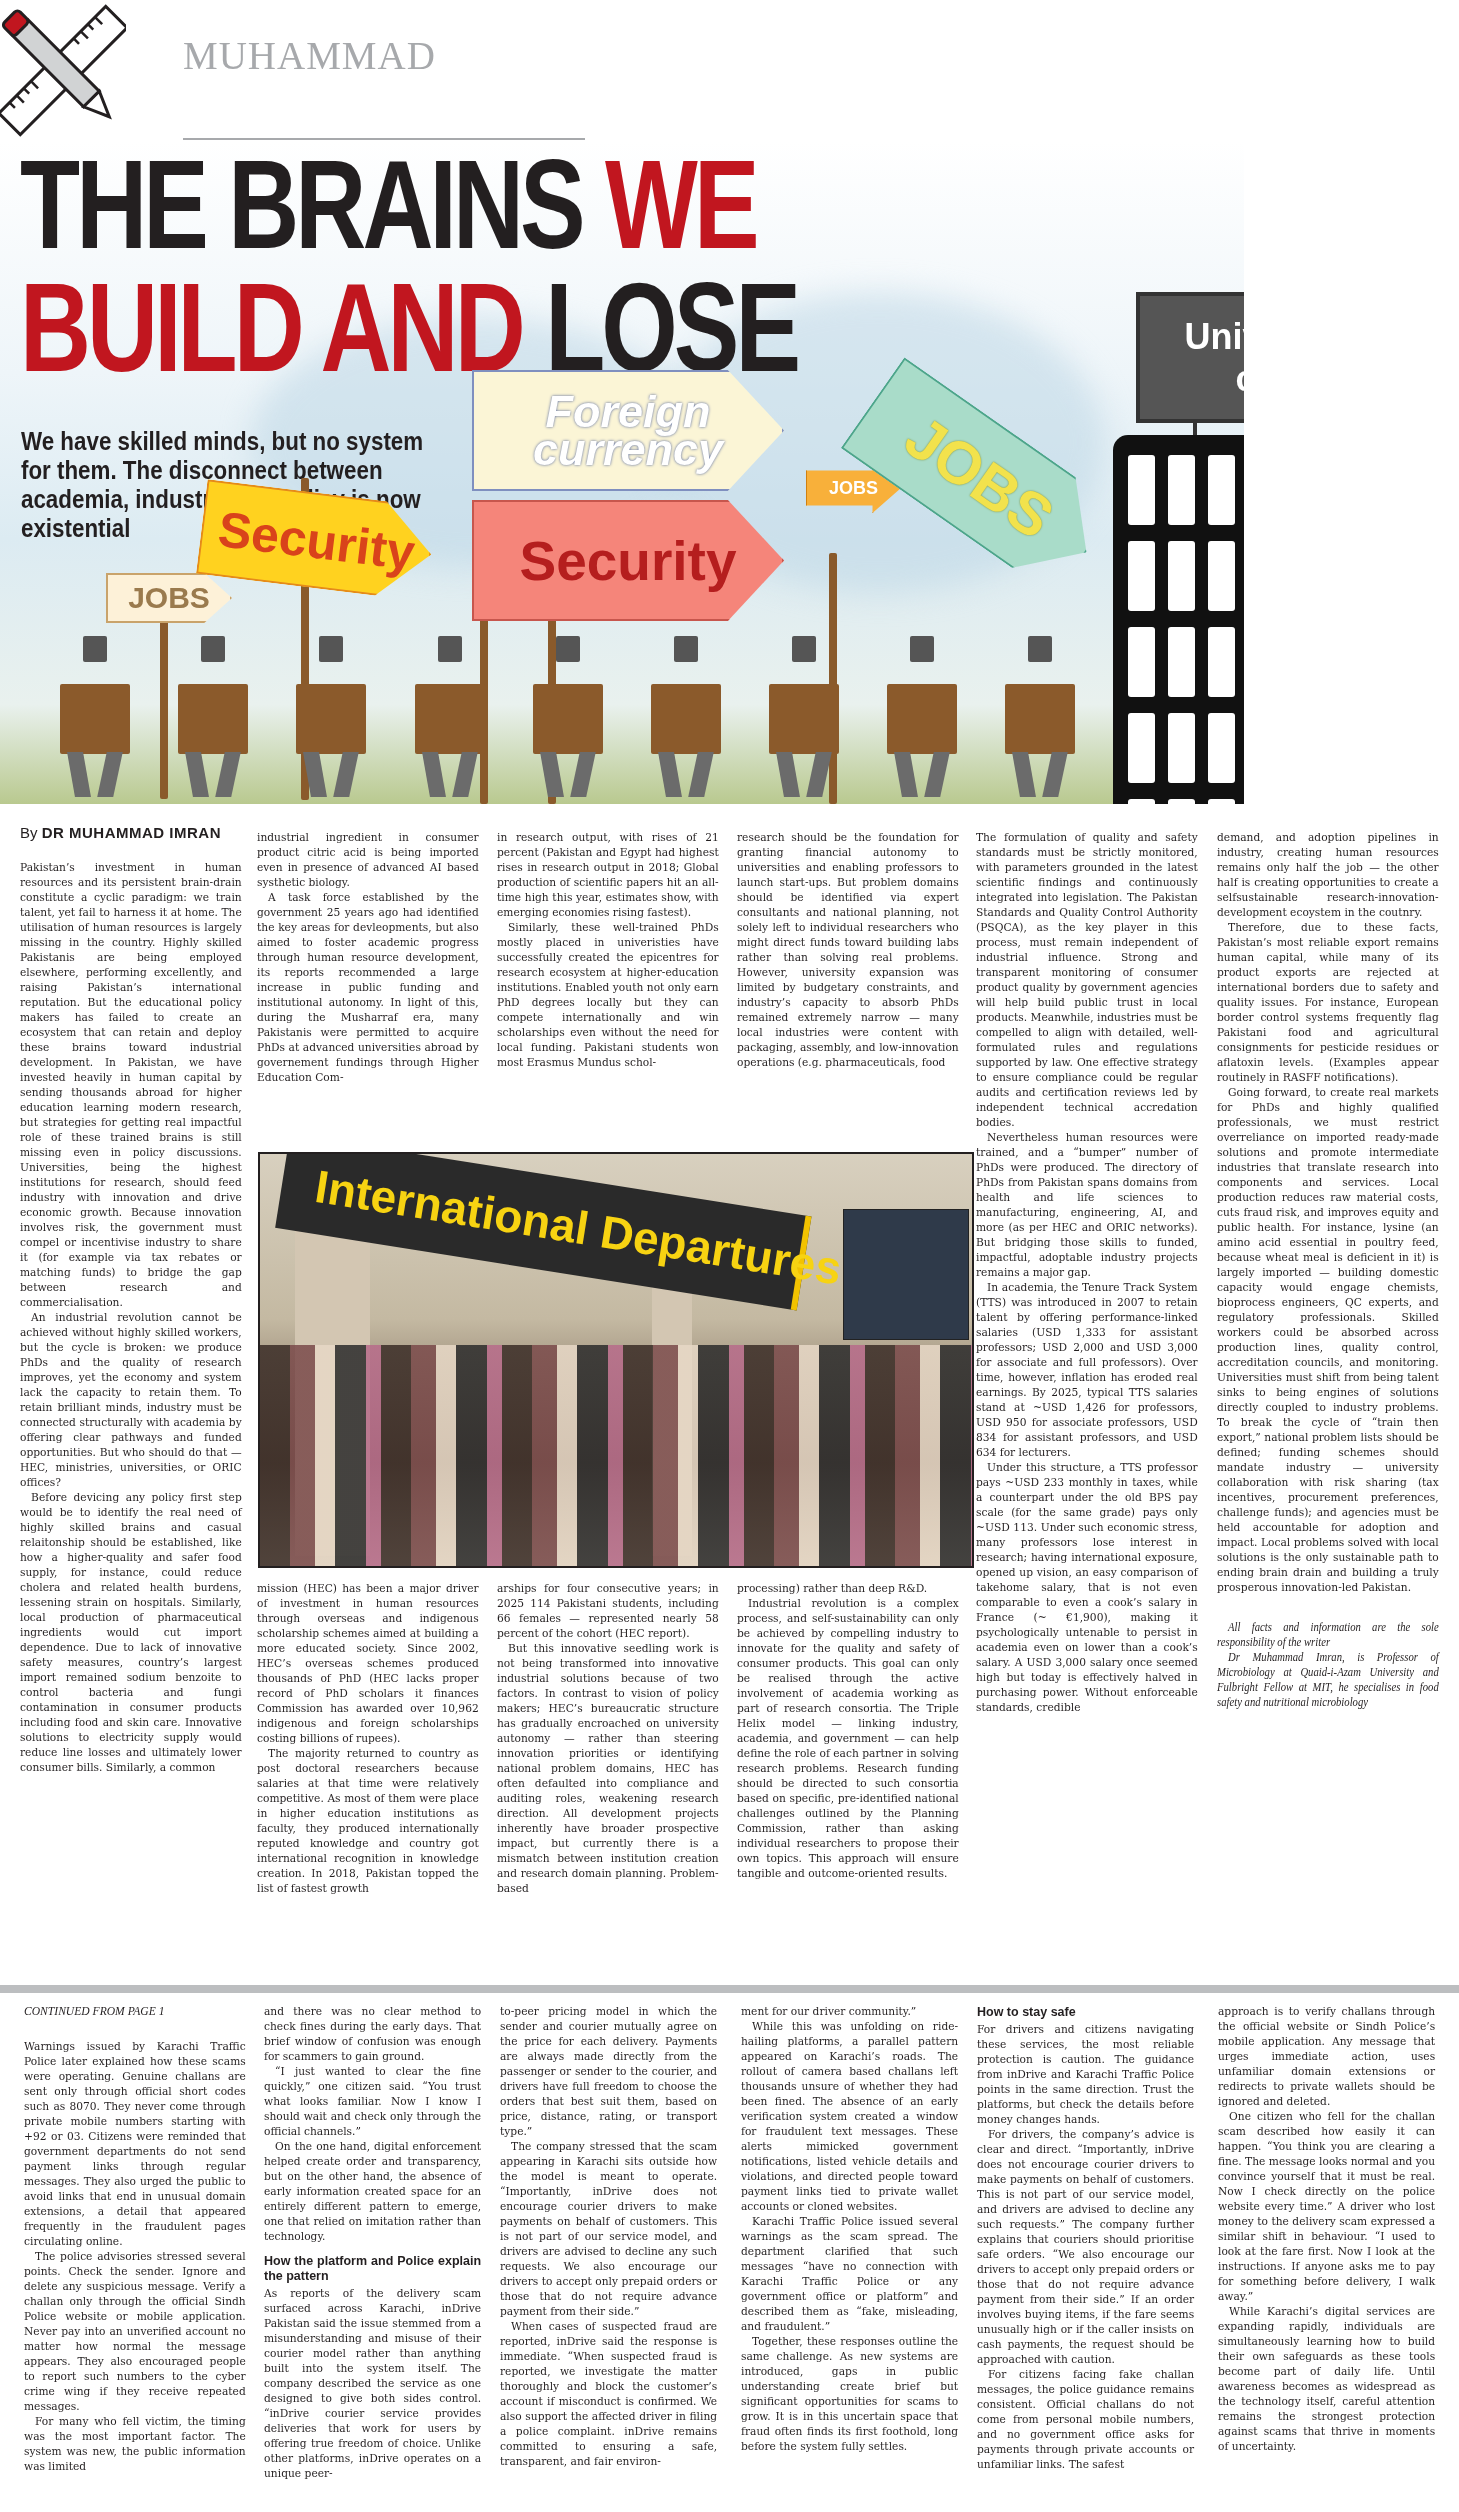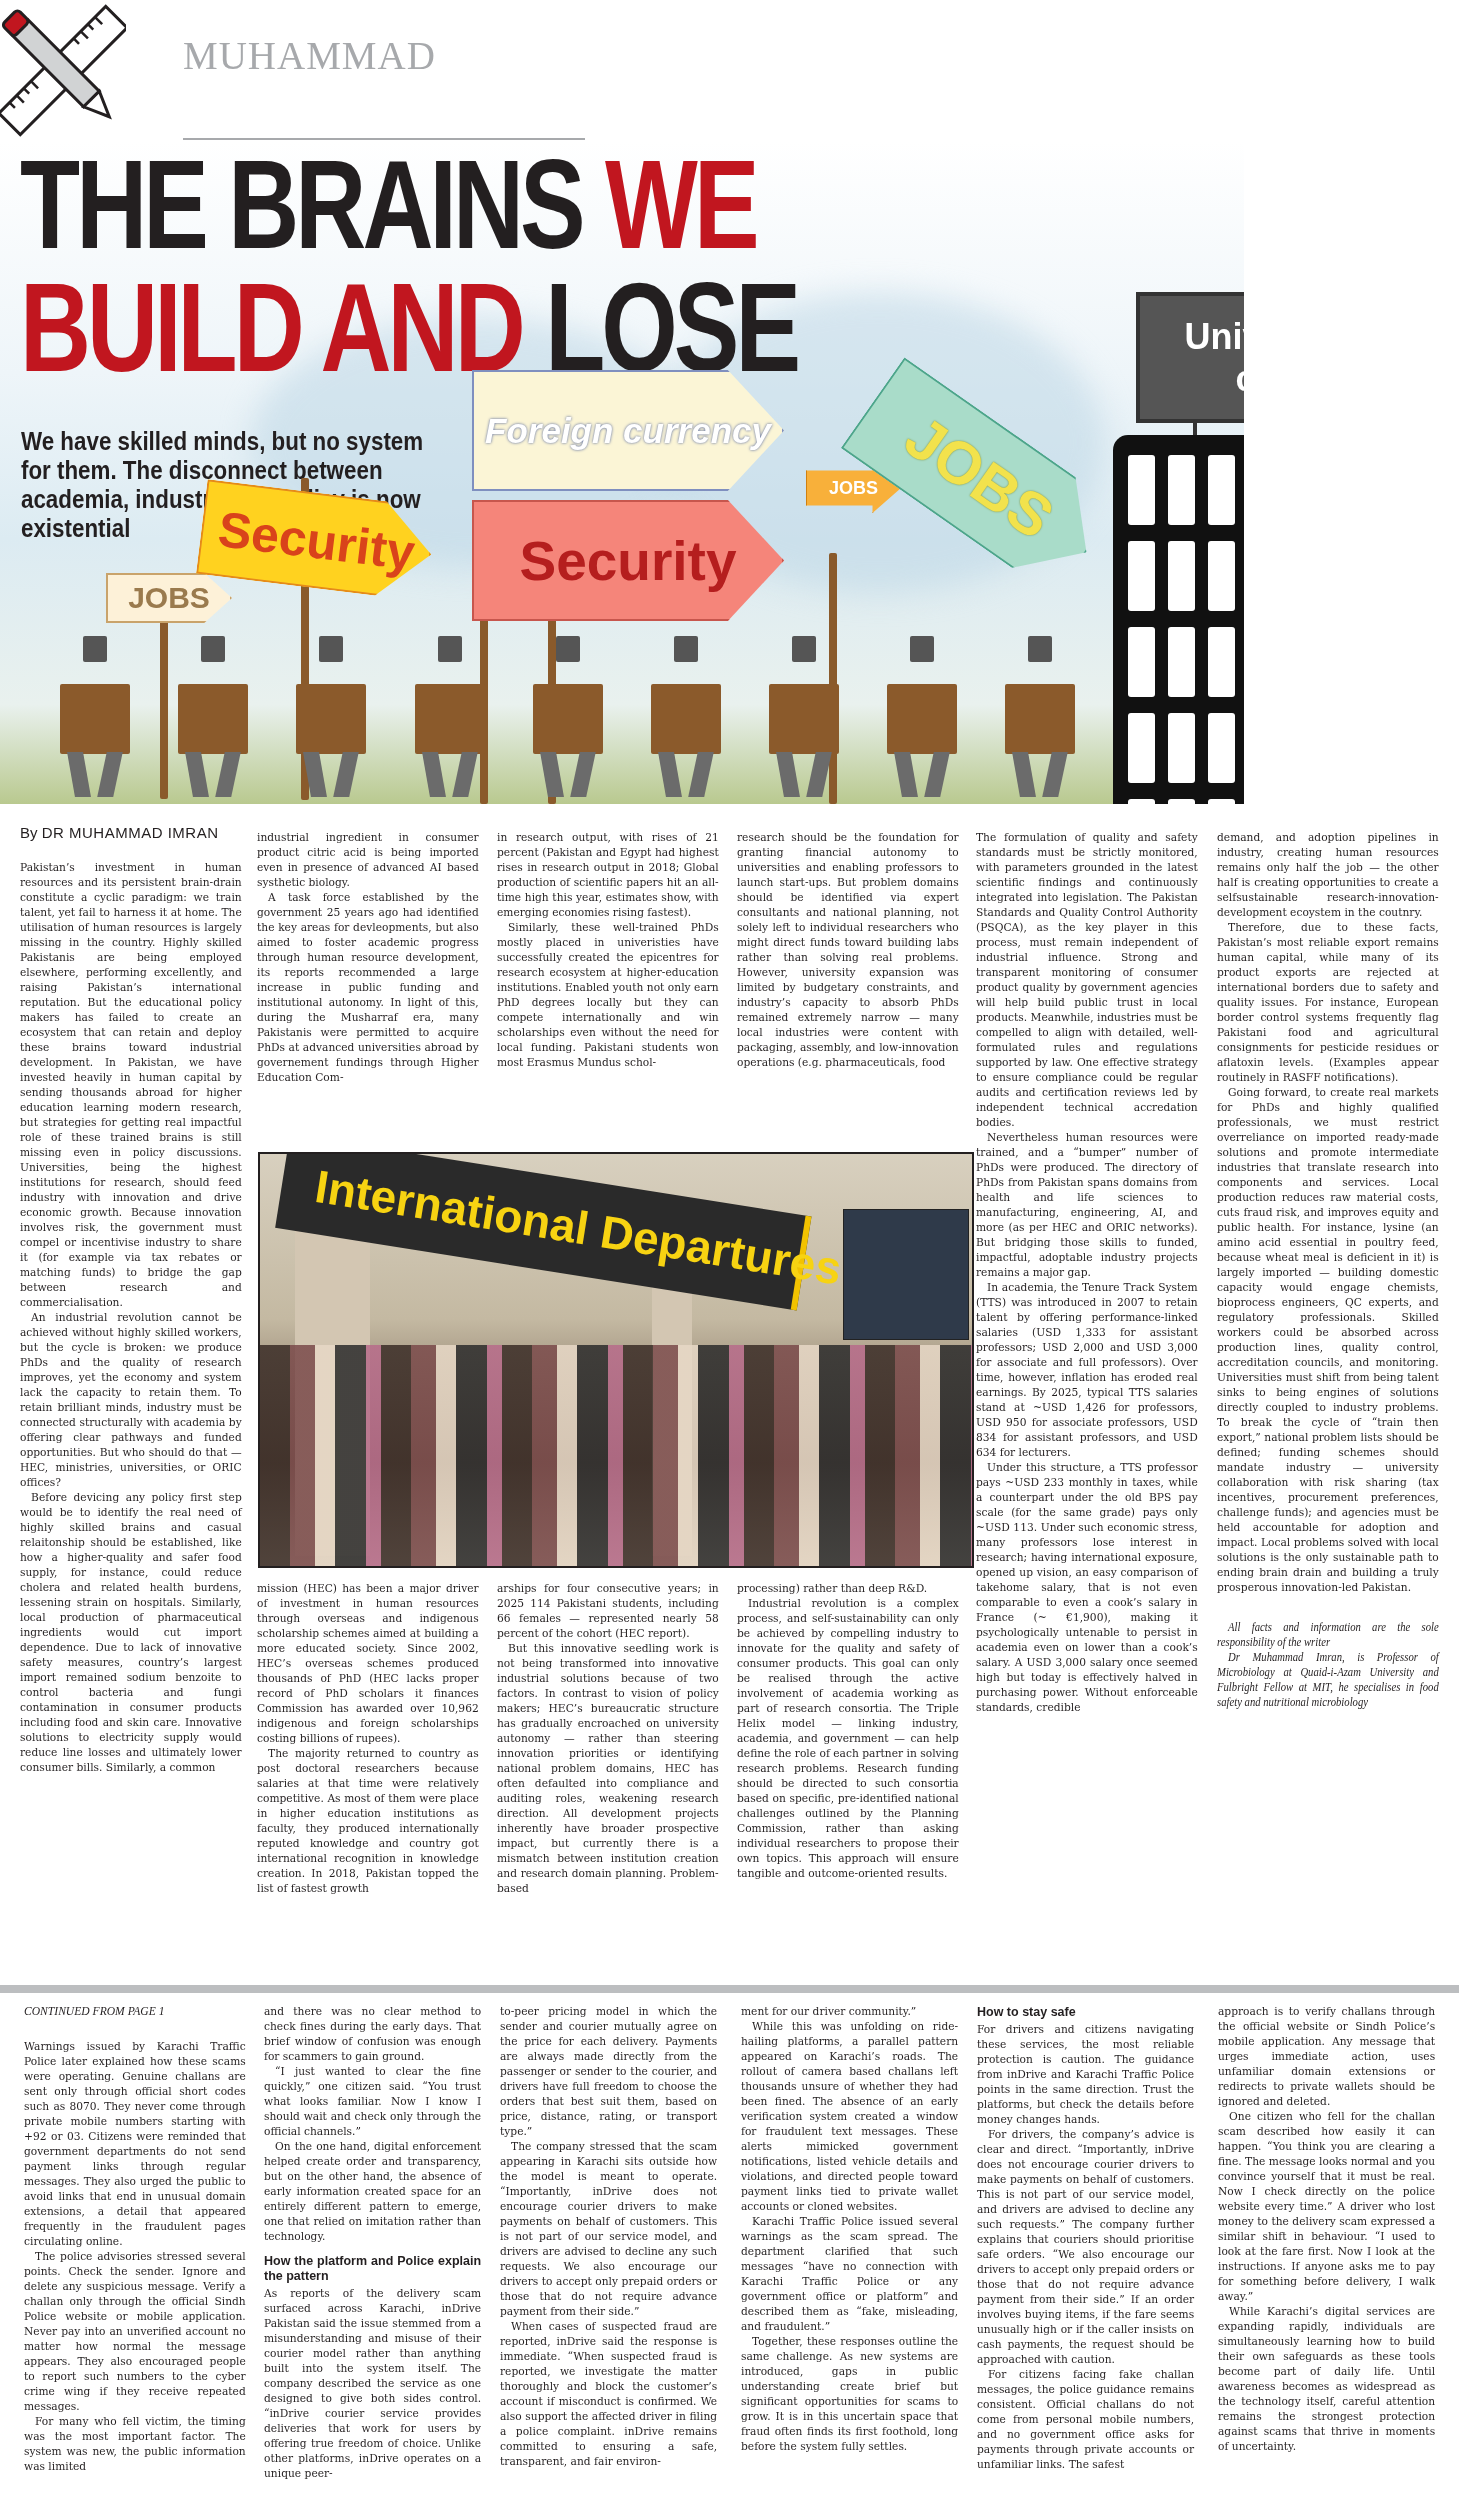--- a/index.html
+++ b/index.html
@@ -38,21 +38,21 @@
     grid-auto-rows: 70px; gap: 16px 13px; }
   .building .win { background: #fff; border-radius: 3px; }
   .imm-sign { position: absolute; left: 1136px; top: 151px; width: 301px; height: 131px; background: #555;
     border: 4px solid #333; color: #fff; font-family: "Liberation Sans", sans-serif; font-weight: 700;
     font-size: 36px; line-height: 42px; text-align: center; padding-top: 20px; }
   .imm-pole { position: absolute; top: 281px; width: 4px; height: 15px; background: #333; }
 
   
   .byline { position: absolute; left: 20px; top: 824px; font-family: "Liberation Sans", sans-serif;
     font-size: 15px; color: #231f20; }
-  .byline b { font-weight: 400; letter-spacing: 0.5px; }
+  .byline b { font-weight: 700; letter-spacing: 0.5px; }
   .col { position: absolute; font-family: "DejaVu Serif", serif; font-size: 11.6px; line-height: 15px;
     text-align: justify; hyphens: auto; color: #231f20; transform: scaleX(0.92); transform-origin: left top; }
   .col p { text-indent: 0; }
   .col p + p { text-indent: 12px; }
   .col .subhead { font-family: "Liberation Sans", sans-serif; font-weight: 700; font-size: 13.6px; line-height: 15px;
     text-indent: 0 !important; margin: 9px 0 3px; }
   .col .cont { font-style: italic; font-family: "Liberation Serif", serif; font-size: 12.6px; text-indent: 0 !important; margin-bottom: 20px; }
   .col .note { font-style: italic; font-family: "Liberation Serif", serif; }
 
   .photo { position: absolute; left: 258px; top: 1152px; width: 716px; height: 416px; border: 2px solid #231f20;
@@ -107,21 +107,21 @@
   <div class="deck">We have skilled minds, but no system for them. The disconnect between academia, industry, and policy is now existential</div>
 
   <div class="pole" style="left:160px;top:457px;height:201px;"></div>
   <div class="pole" style="left:301px;top:337px;height:322px;"></div>
   <div class="pole" style="left:480px;top:382px;height:281px;"></div>
   <div class="pole" style="left:548px;top:382px;height:281px;"></div>
   <div class="pole" style="left:829px;top:412px;height:251px;"></div>
 
   <div class="sign" style="left:106px;top:432px;width:126px;height:50px;background:#fdf1d8;border:2px solid #c9a36b;color:#9a7a4d;font-size:30px;clip-path:polygon(0 0,78% 0,100% 50%,78% 100%,0 100%);">JOBS</div>
   <div class="sign" style="left:201px;top:352px;width:231px;height:95px;background:#ffd21f;border:2px solid #e58a1b;color:#d9431b;font-size:50px;transform:rotate(7deg);clip-path:polygon(0 0,78% 0,100% 50%,78% 100%,0 100%);">Security</div>
-  <div class="sign" style="left:472px;top:229px;width:312px;height:121px;background:#fbf5d6;border:2px solid #7f8fbf;color:#ffffff;font-size:35px;font-style:italic;line-height:38px;text-align:center;text-shadow:0 0 3px #4c5f9a;clip-path:polygon(0 0,82% 0,100% 50%,82% 100%,0 100%);">Foreign currency</div>
+  <div class="sign" style="left:472px;top:229px;width:312px;height:121px;background:#fbf5d6;border:2px solid #7f8fbf;color:#ffffff;font-size:45px;font-style:italic;line-height:38px;text-align:center;text-shadow:0 0 3px #4c5f9a;clip-path:polygon(0 0,82% 0,100% 50%,82% 100%,0 100%);">Foreign currency</div>
   <div class="sign" style="left:472px;top:359px;width:312px;height:121px;background:#f5857a;border:2px solid #c7564d;color:#b51e1e;font-size:55px;clip-path:polygon(0 0,82% 0,100% 50%,82% 100%,0 100%);">Security</div>
   <div class="sign" style="left:806px;top:322px;width:95px;height:50px;background:#f8b03a;border:1.5px solid #d08010;color:#fff;font-size:18px;clip-path:polygon(0 15%,70% 15%,70% 0,100% 50%,70% 100%,70% 85%,0 85%);">JOBS</div>
   <div class="sign" style="left:849px;top:281px;width:261px;height:111px;background:#a9dcc9;border:2px solid #4da58b;color:#f2e24c;font-size:60px;transform:rotate(35deg);clip-path:polygon(0 0,80% 0,100% 50%,80% 100%,0 100%);text-shadow:0 0 2px #7a8a2a;">JOBS</div>
 
   <div class="bizman" style="left:60px;top:495px;">
       <div class="head"></div>
       <div class="case"></div>
       <div class="leg1"></div>
       <div class="leg2"></div>
     </div>

